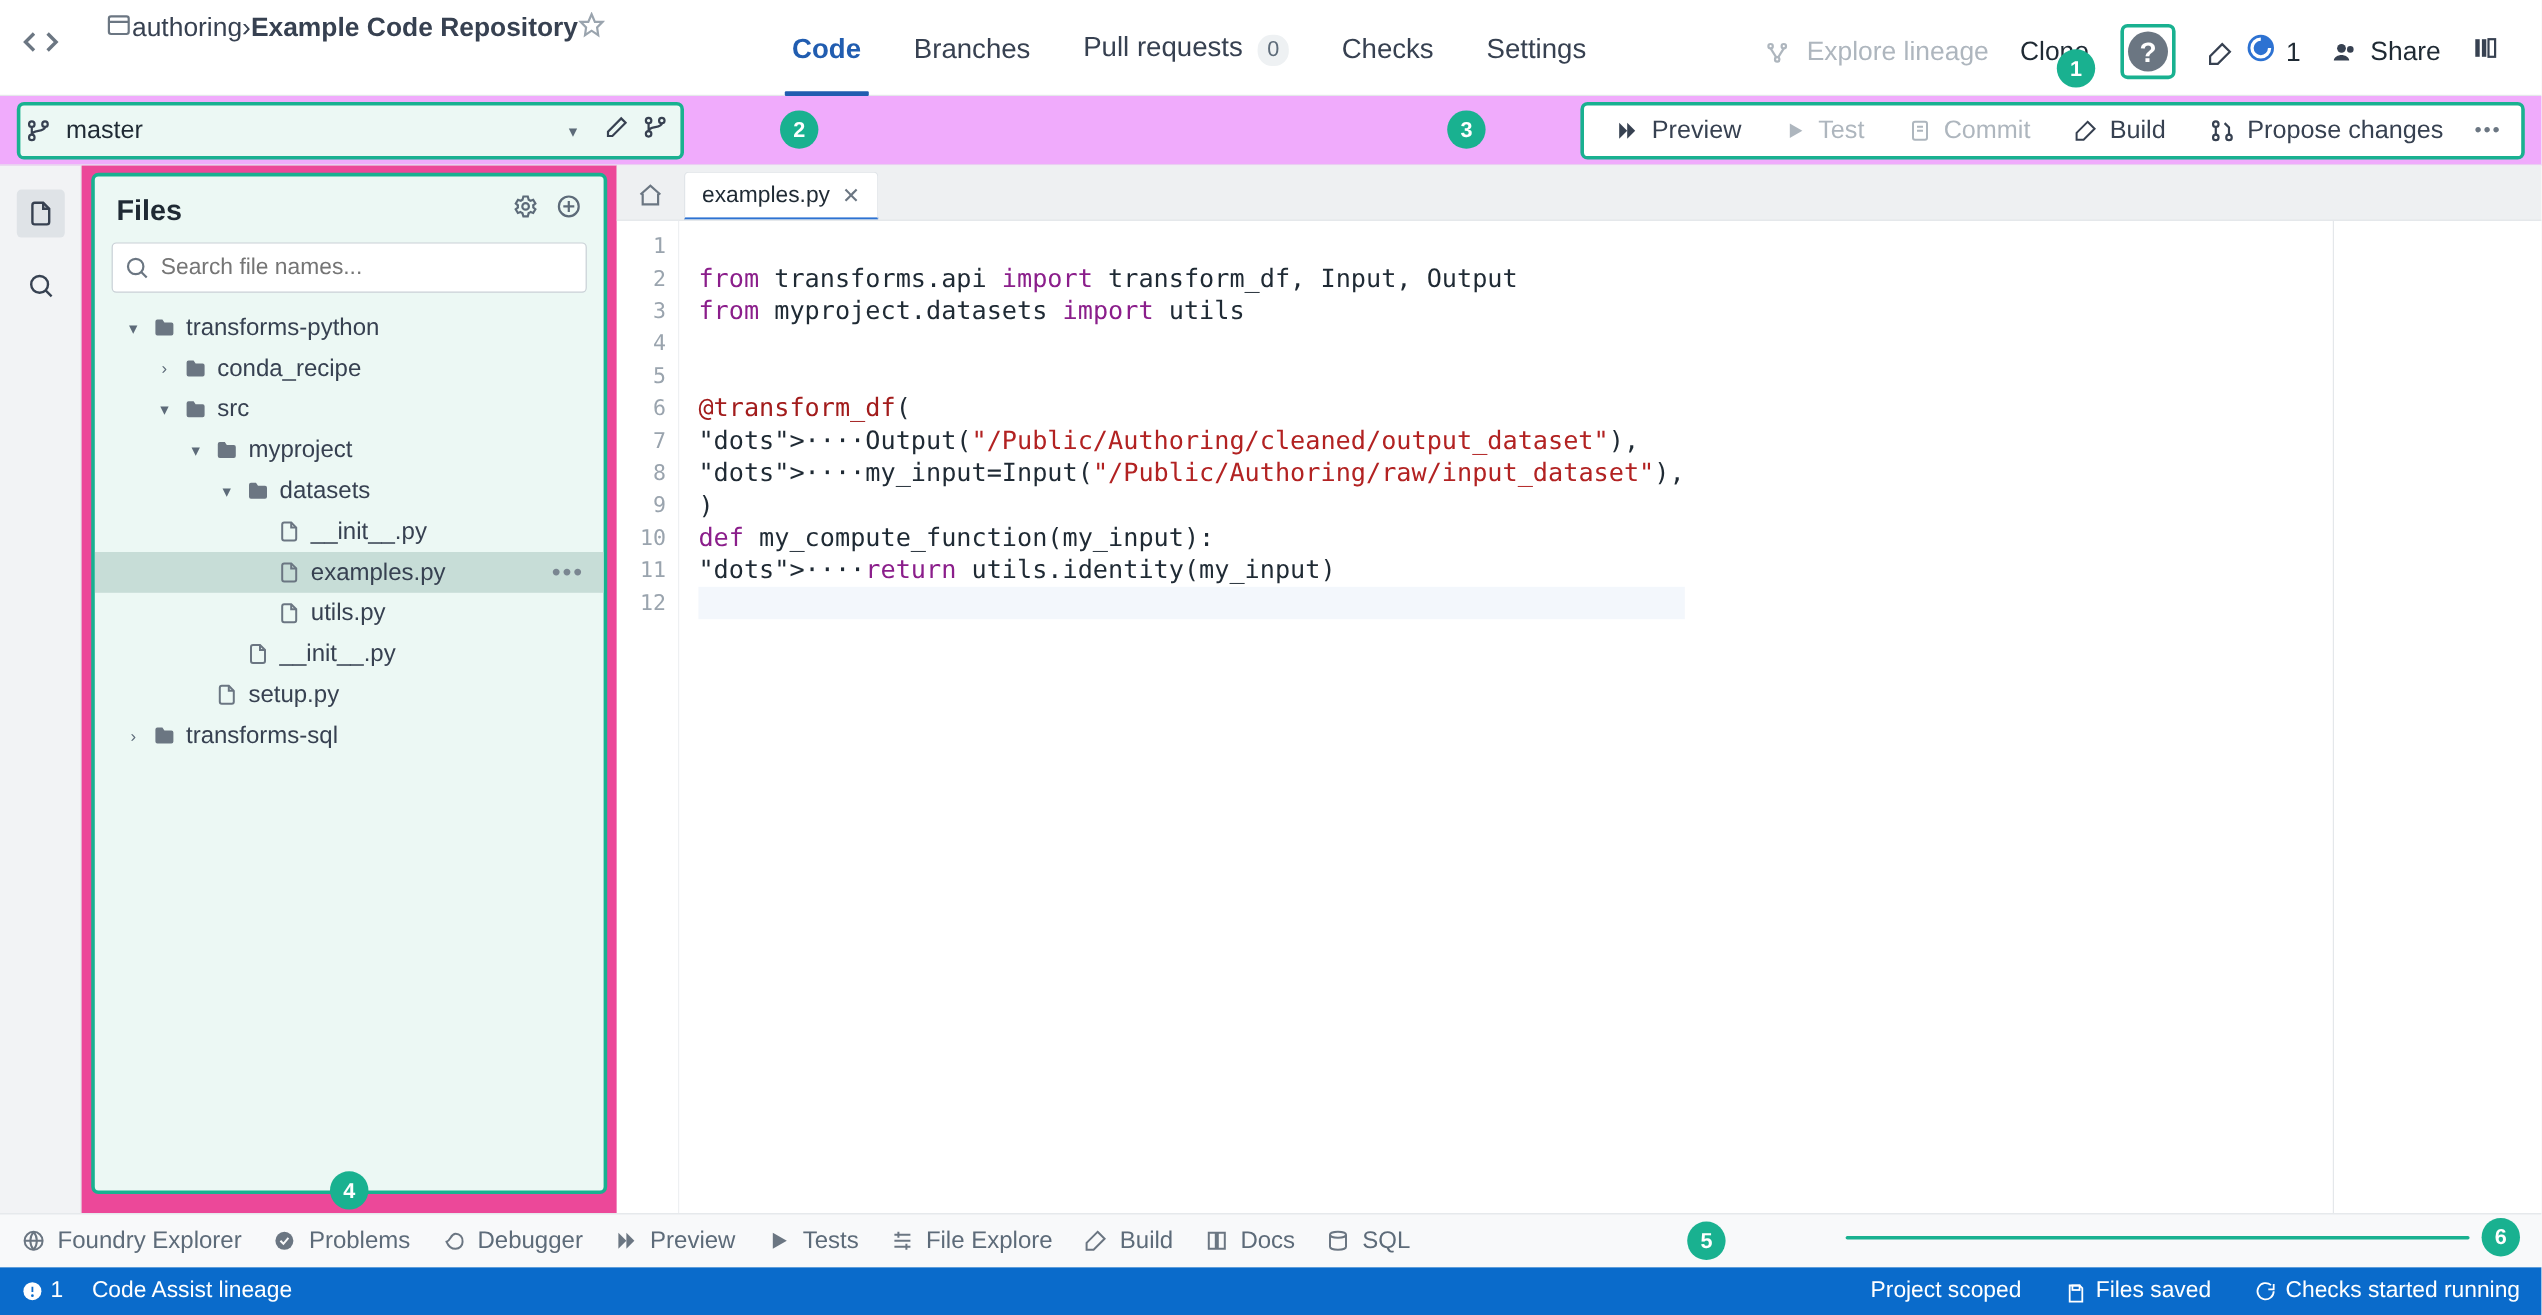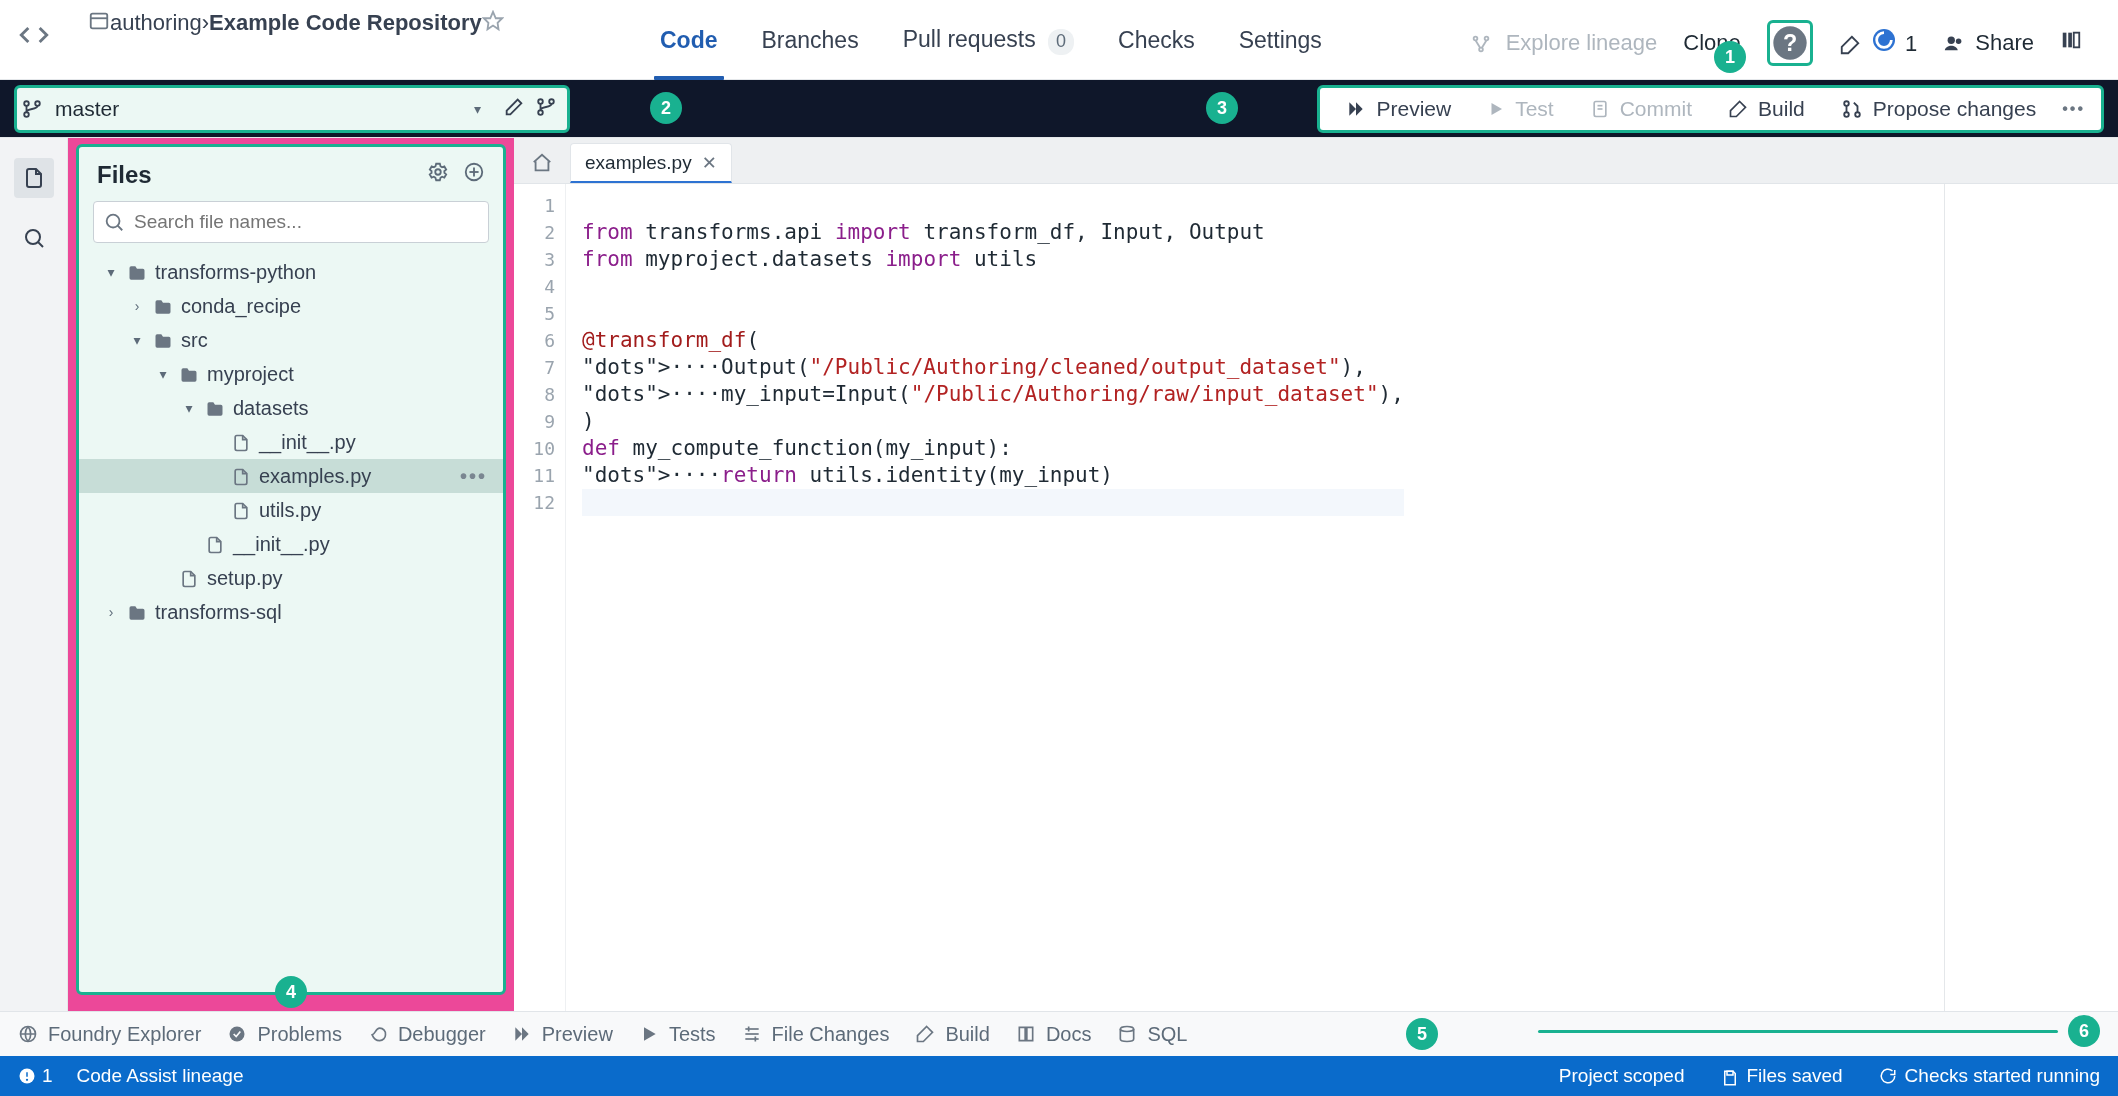--- a/index.html
+++ b/index.html
@@ -28,21 +28,21 @@
 
 .header-right { position:absolute; right:36px; top:20px; display:flex; align-items:center; gap:26px; font-size:22px; }
 .header-right .muted { color:#aeb6be; }
 .header-right .icon-box svg { width:22px; height:22px; vertical-align:middle; }
 .help-box { display:flex; align-items:center; justify-content:center; width:46px; height:46px; border:3px solid #19b190; border-radius:6px; position:relative; }
 .callout { position:absolute; width:32px; height:32px; border-radius:50%; background:#19b190; color:#fff; display:flex; align-items:center; justify-content:center; font-weight:700; font-size:18px; z-index:50; }
 .c1 { top: 21px; right: 336px; }
 .share-area { display:flex; align-items:center; gap:10px; }
 
 
-.toolbar2 { position:relative; height:58px; background:#0f172a; border-bottom:1px solid #e4e7ea; display:flex; align-items:center; padding:0 14px; }
+.toolbar2 { position:relative; height:58px; background:#f0abfc; border-bottom:1px solid #e4e7ea; display:flex; align-items:center; padding:0 14px; }
 .branch-box { display:flex; align-items:center; gap:14px; border:3px solid #19b190; border-radius:6px; height:48px; padding:0 10px 0 4px; background:#ecf8f4; }
 .branch-select { display:flex; align-items:center; gap:12px; width:460px; font-size:21px; }
 .branch-select .caret { margin-left:auto; color:#5d6b79; font-size:14px; }
 .branch-act { display:flex; align-items:center; gap:10px; padding-left:8px; }
 .c2 { top: 12px; left: 650px; }
 
 .actions { position:absolute; right:14px; top:5px; height:48px; border:3px solid #19b190; border-radius:6px; display:flex; align-items:center; gap:4px; padding:0 10px; background:#fff; }
 .actbtn { display:flex; align-items:center; gap:10px; padding:4px 16px; font-size:21px; color:#374151; }
 .actbtn.muted { color:#aeb6be; }
 .c3 { top: 12px; right: 880px; }
@@ -477,21 +477,21 @@
       <span>Tests</span>
     </span>
   <span class="bb">
       <svg viewBox="0 0 24 24" fill="none" stroke="currentColor" stroke-width="2">
         <line x1="4" y1="6" x2="20" y2="6"></line>
         <line x1="4" y1="12" x2="20" y2="12"></line>
         <line x1="4" y1="18" x2="20" y2="18"></line>
         <line x1="8" y1="3" x2="8" y2="9"></line>
         <line x1="16" y1="15" x2="16" y2="21"></line>
       </svg>
-      <span>File Changes</span>
+      <span>File Explore</span>
     </span>
   <span class="bb">
       <svg viewBox="0 0 24 24" fill="none" stroke="currentColor" stroke-width="2">
         <path d="M14 3l7 7-11 11H3v-7z"></path>
       </svg>
       <span>Build</span>
     </span>
   <span class="bb">
       <svg viewBox="0 0 24 24" fill="none" stroke="currentColor" stroke-width="2">
         <path d="M4 4h7v16H4zM13 4h7v16h-7z"></path>

